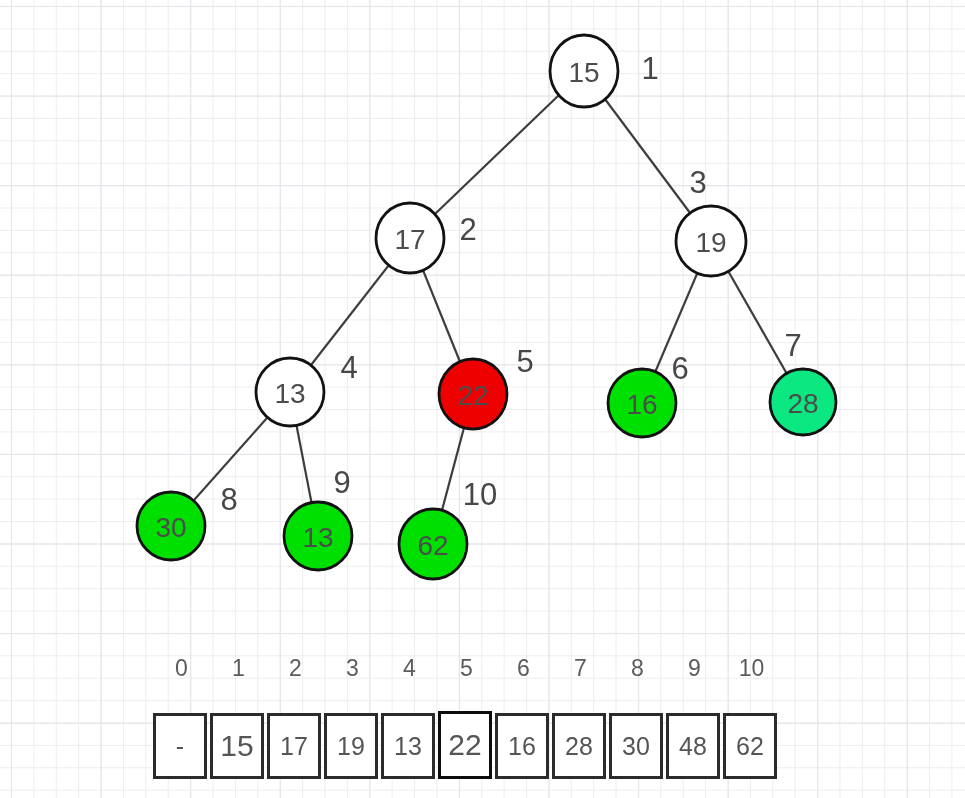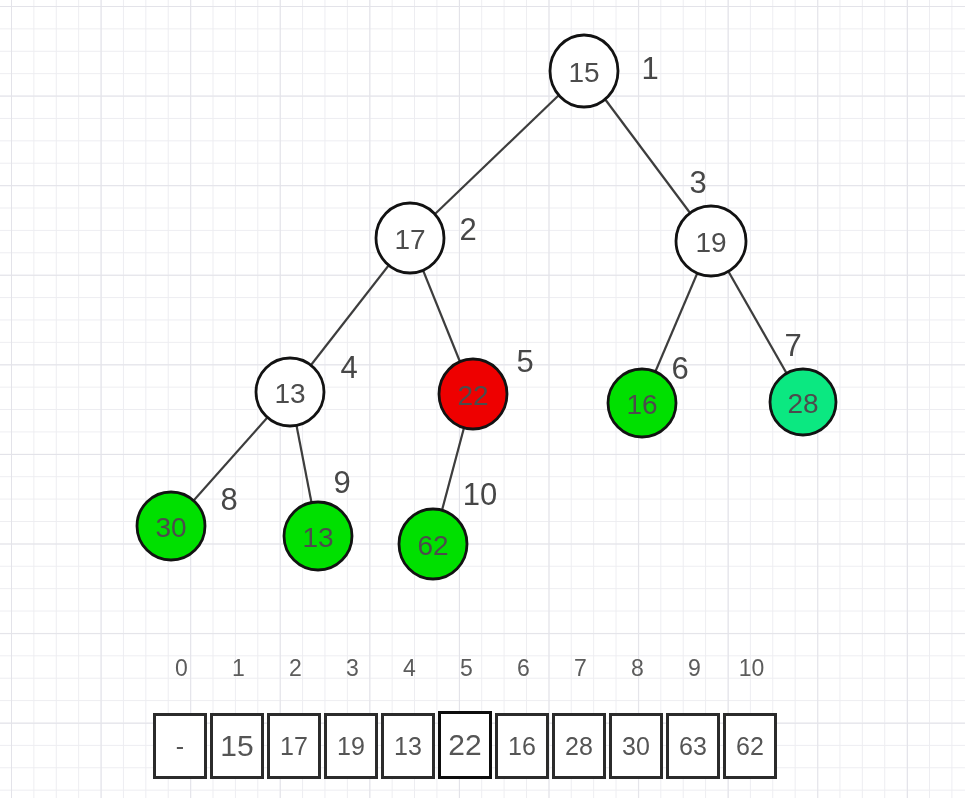--- a/index.html
+++ b/index.html
@@ -139,15 +139,15 @@
 <div class="cell-row">
   <div class="cell">-</div>
   <div class="cell cell--big">15</div>
   <div class="cell">17</div>
   <div class="cell">19</div>
   <div class="cell">13</div>
   <div class="cell cell--big cell--selected">22</div>
   <div class="cell">16</div>
   <div class="cell">28</div>
   <div class="cell">30</div>
-  <div class="cell">63</div>
+  <div class="cell">48</div>
   <div class="cell">62</div>
 </div>
 
 </body></html>

